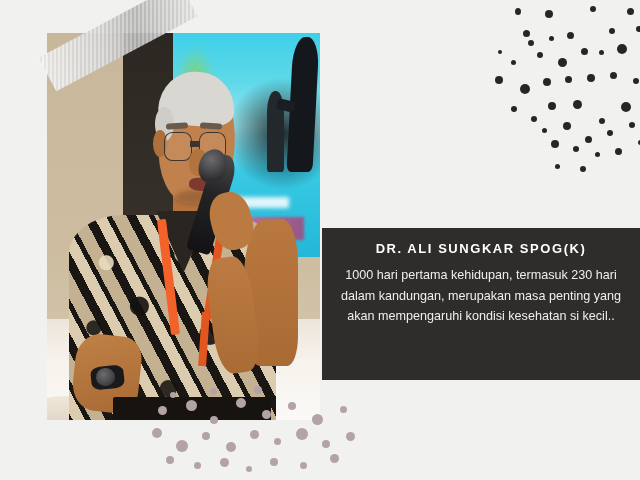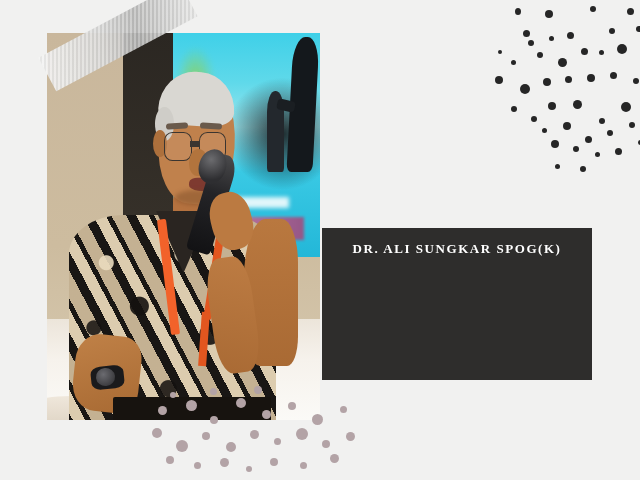--- a/index.html
+++ b/index.html
@@ -358,26 +358,25 @@
     width: 160px;
     height: 38px;
     transform: rotate(-28deg);
   }
 
   
   .quote-panel {
     position: absolute;
     left: 322px;
     top: 228px;
-    width: 270px;
+    width: 318px;
     height: 152px;
     background: #2e2d2c;
     overflow: hidden;
     z-index: 4;
-    font-family: Liberation Serif, serif;
   }
   .quote-inner {
     padding: 14px 18px 10px 18px;
     text-align: center;
   }
   .quote-title {
     color: #ffffff;
     font-size: 13px;
     font-weight: bold;
     letter-spacing: 1.55px;
@@ -521,17 +520,18 @@
     <div class="dot" style="left:150px;top:66px;width:7px;height:7px;background:#b3a3a6;"></div>
     <div class="dot" style="left:180px;top:58px;width:9px;height:9px;background:#b3a3a6;"></div>
     <div class="dot" style="left:60px;top:-8px;width:7px;height:7px;background:#b3a3a6;"></div>
     <div class="dot" style="left:104px;top:-10px;width:8px;height:8px;background:#b3a3a6;"></div>
     <div class="dot" style="left:20px;top:-4px;width:6px;height:6px;background:#b3a3a6;"></div>
   </div>
 
   <div class="quote-panel">
     <div class="quote-inner">
       <div class="quote-title">DR. ALI SUNGKAR SPOG(K)</div>
+      <div class="quote-body">1000 hari pertama kehidupan, termasuk 230 hari dalam kandungan, merupakan masa penting yang akan mempengaruhi kondisi kesehatan si kecil..</div>
     </div>
 
   </div>
 
 </div>
 
 </body></html>

